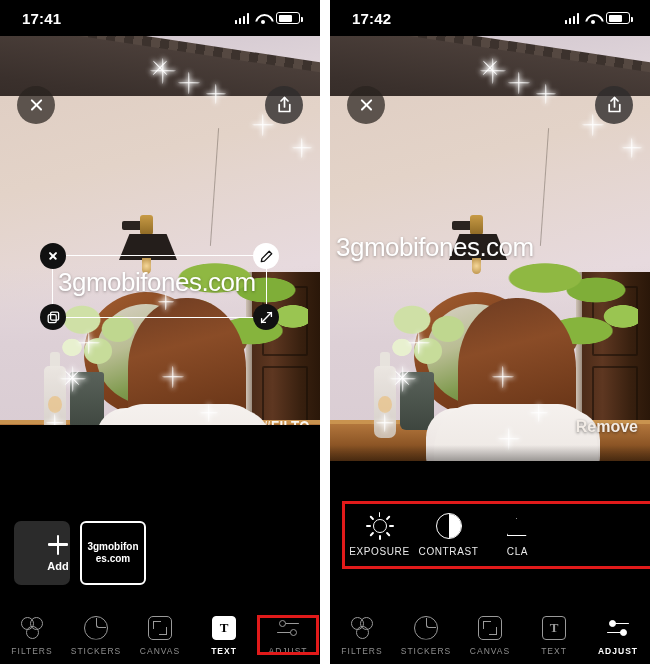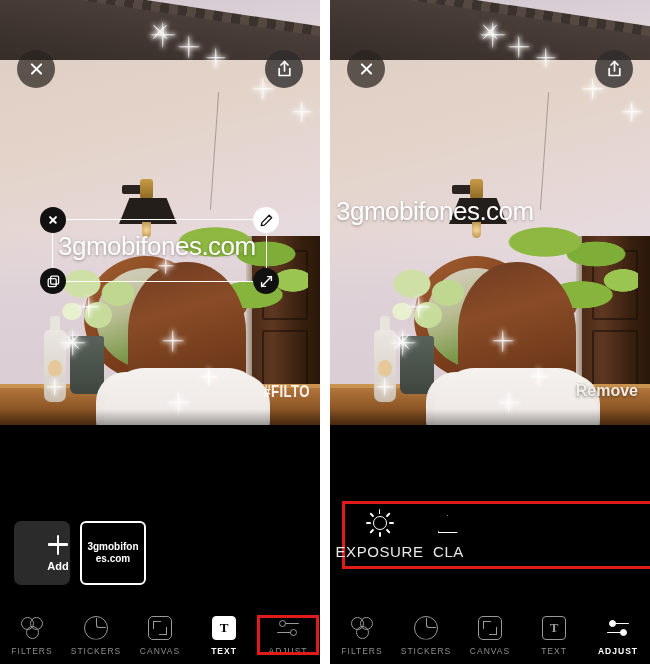--- a/index.html
+++ b/index.html
@@ -188,21 +188,21 @@
                     text-align:center; word-break:break-all; }
 
   
   .adjwrap { position:absolute; left:0; top:499px; width:100%; height:100px; }
   .adjbox { position:absolute; left:12px; top:2px; right:-4px; height:68px;
             border:3px solid #e11a1a; }
   .adjrow { position:absolute; left:15px; top:5px; right:0; height:62px;
             display:flex; align-items:center; gap:0px; }
   .adj-item { position:relative; width:69px; flex:0 0 69px; display:flex;
               flex-direction:column; align-items:center; gap:7px; }
-  .adj-label { color:#e9e9e9; font-size:15px; letter-spacing:.6px; white-space:nowrap; }
+  .adj-label { color:#e9e9e9; font-size:10px; letter-spacing:.6px; white-space:nowrap; }
   .adj-ico { width:26px; height:26px; position:relative; }
 
   .ico-sun .core { position:absolute; left:6px; top:6px; width:14px; height:14px;
                    border:1.8px solid #fff; border-radius:50%; }
   .ico-sun i { position:absolute; left:12px; top:-1px; width:1.8px; height:4.5px;
                background:#fff; transform-origin:1px 14px; border-radius:1px; }
   .ico-contrast { border:1.8px solid #fff; border-radius:50%; }
   .ico-contrast::after{content:"";position:absolute;right:0;top:0;width:50%;height:100%;
     background:#fff;border-radius:0 13px 13px 0;}
   .ico-sat { border-radius:50%; background:linear-gradient(120deg,#ffffff,#a8a8a8); }
@@ -272,20 +272,35 @@
   .divider-gap { position:absolute; left:320px; top:0; width:10px; height:664px;
                  background:#fff; }
 </style>
 </head>
 <body>
 
 <div class="stage">
 
   <div class="panel left">
 
+    <div class="statusbar">
+      <div class="st-time">17:41</div>
+      <div class="st-right">
+        <div class="sig">
+            <i></i>
+            <i></i>
+            <i></i>
+            <i></i>
+          </div>
+        <div class="wifi"></div>
+        <div class="batt">
+            <span></span>
+          </div>
+      </div>
+    </div>
 
     <div class="photo">
       <div class="ph-layer sky"></div>
       <div class="ph-layer eave-tiles"></div>
       <div class="ph-layer eave"></div>
       <div class="ph-layer eave-teeth"></div>
       <div class="ph-layer wall"></div>
       <div class="ph-layer wall2"></div>
       <div class="ph-layer door-edge"></div>
       <div class="ph-layer door"></div>
@@ -409,20 +424,35 @@
         <span class="nav-label">ADJUST</span>
         <span class="nav-hl"></span>
       </div>
     </div>
   </div>
 
   <div class="divider-gap"></div>
 
   <div class="panel right">
 
+    <div class="statusbar">
+      <div class="st-time">17:42</div>
+      <div class="st-right">
+        <div class="sig">
+            <i></i>
+            <i></i>
+            <i></i>
+            <i></i>
+          </div>
+        <div class="wifi"></div>
+        <div class="batt">
+            <span></span>
+          </div>
+      </div>
+    </div>
 
     <div class="photo">
       <div class="ph-layer sky"></div>
       <div class="ph-layer eave-tiles"></div>
       <div class="ph-layer eave"></div>
       <div class="ph-layer eave-teeth"></div>
       <div class="ph-layer wall"></div>
       <div class="ph-layer wall2"></div>
       <div class="ph-layer door-edge"></div>
       <div class="ph-layer door"></div>
@@ -491,20 +521,24 @@
             <i style="transform:rotate(90deg)"></i>
               <i style="transform:rotate(135deg)"></i>
             <i style="transform:rotate(180deg)"></i>
               <i style="transform:rotate(225deg)"></i>
             <i style="transform:rotate(270deg)"></i>
               <i style="transform:rotate(315deg)"></i>
           </span>
           <span class="adj-label">EXPOSURE</span>
         </div>
 
+        <div class="adj-item">
+          <span class="adj-ico ico-contrast"></span>
+          <span class="adj-label">CONTRAST</span>
+        </div>
 
 
 
         <div class="adj-item">
           <span class="adj-ico ico-clar">
               <span class="tri"></span>
             </span>
           <span class="adj-label">CLA</span>
         </div>
 

